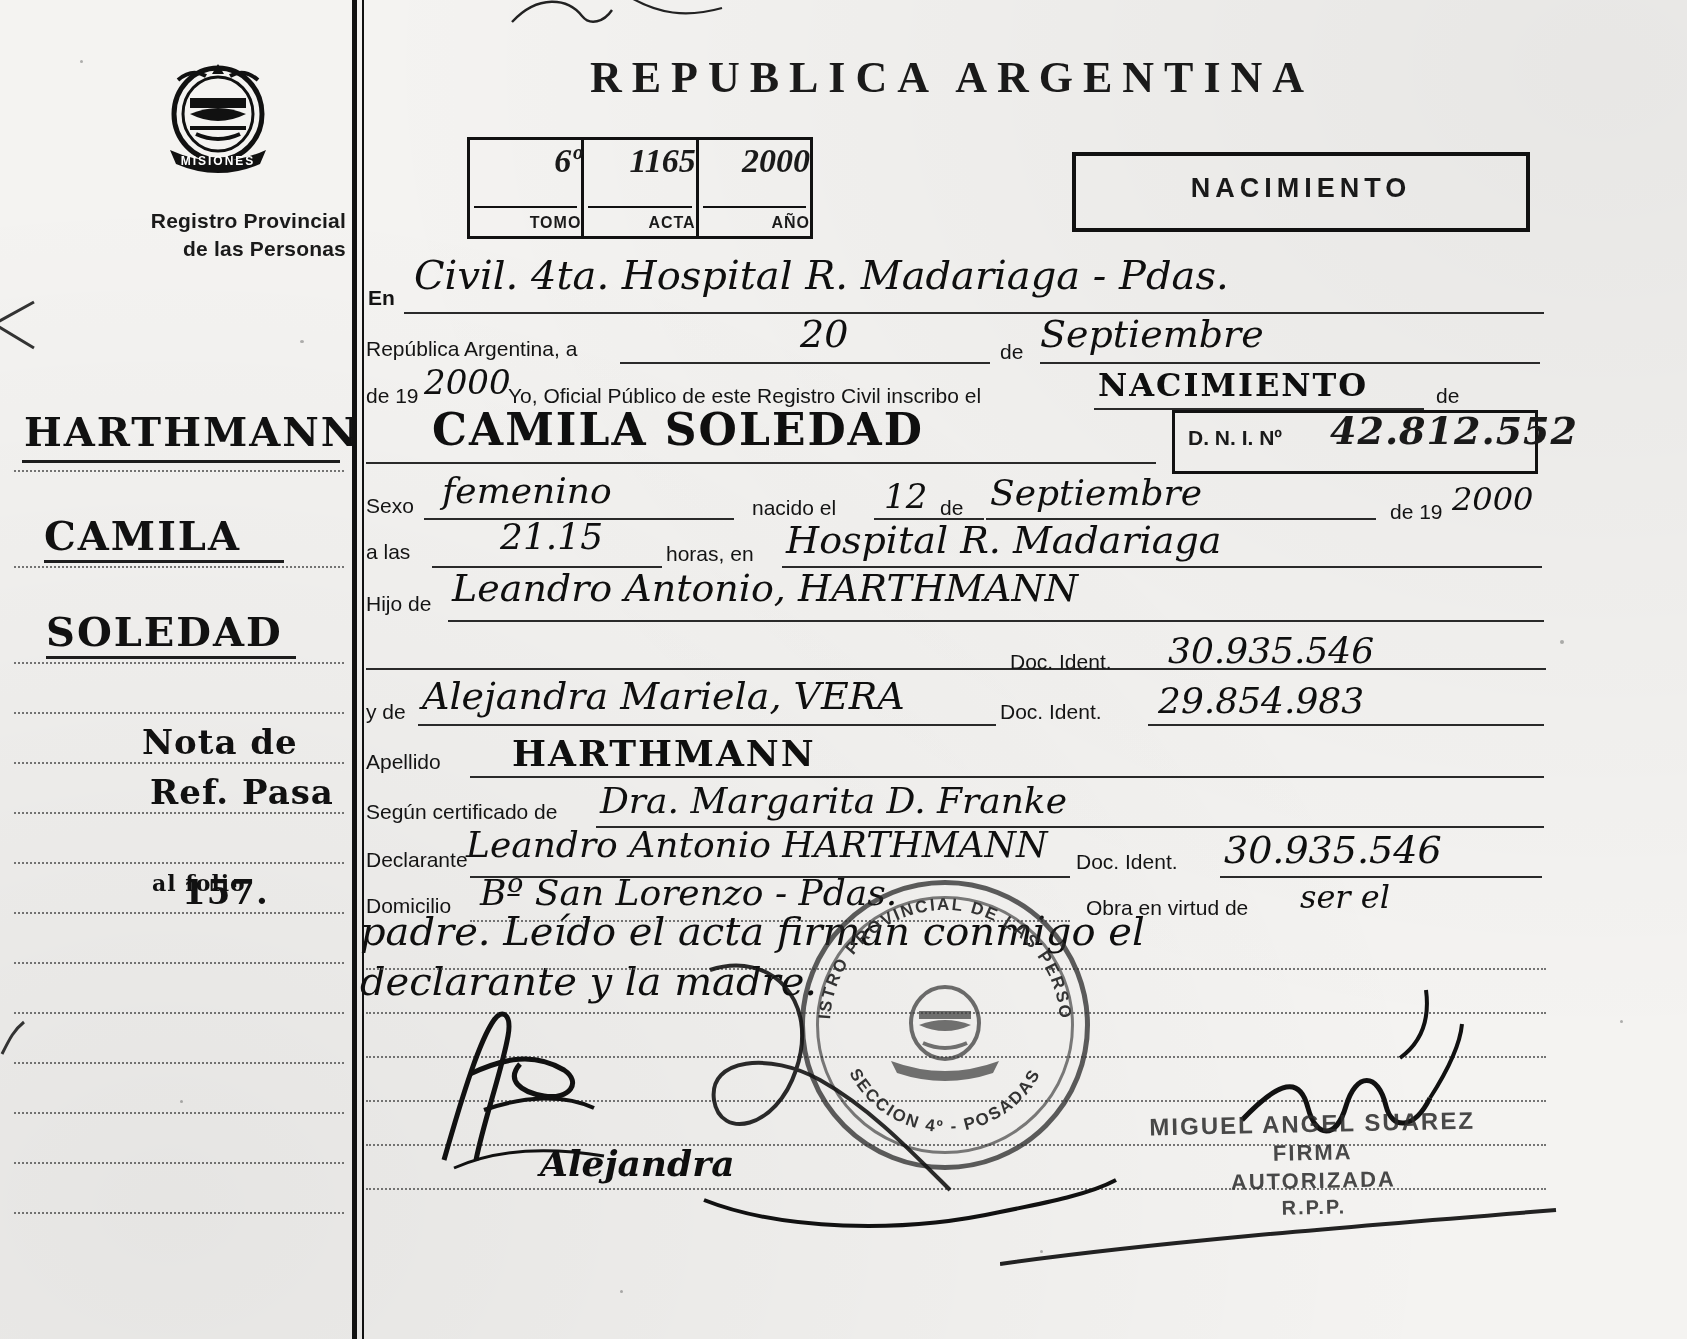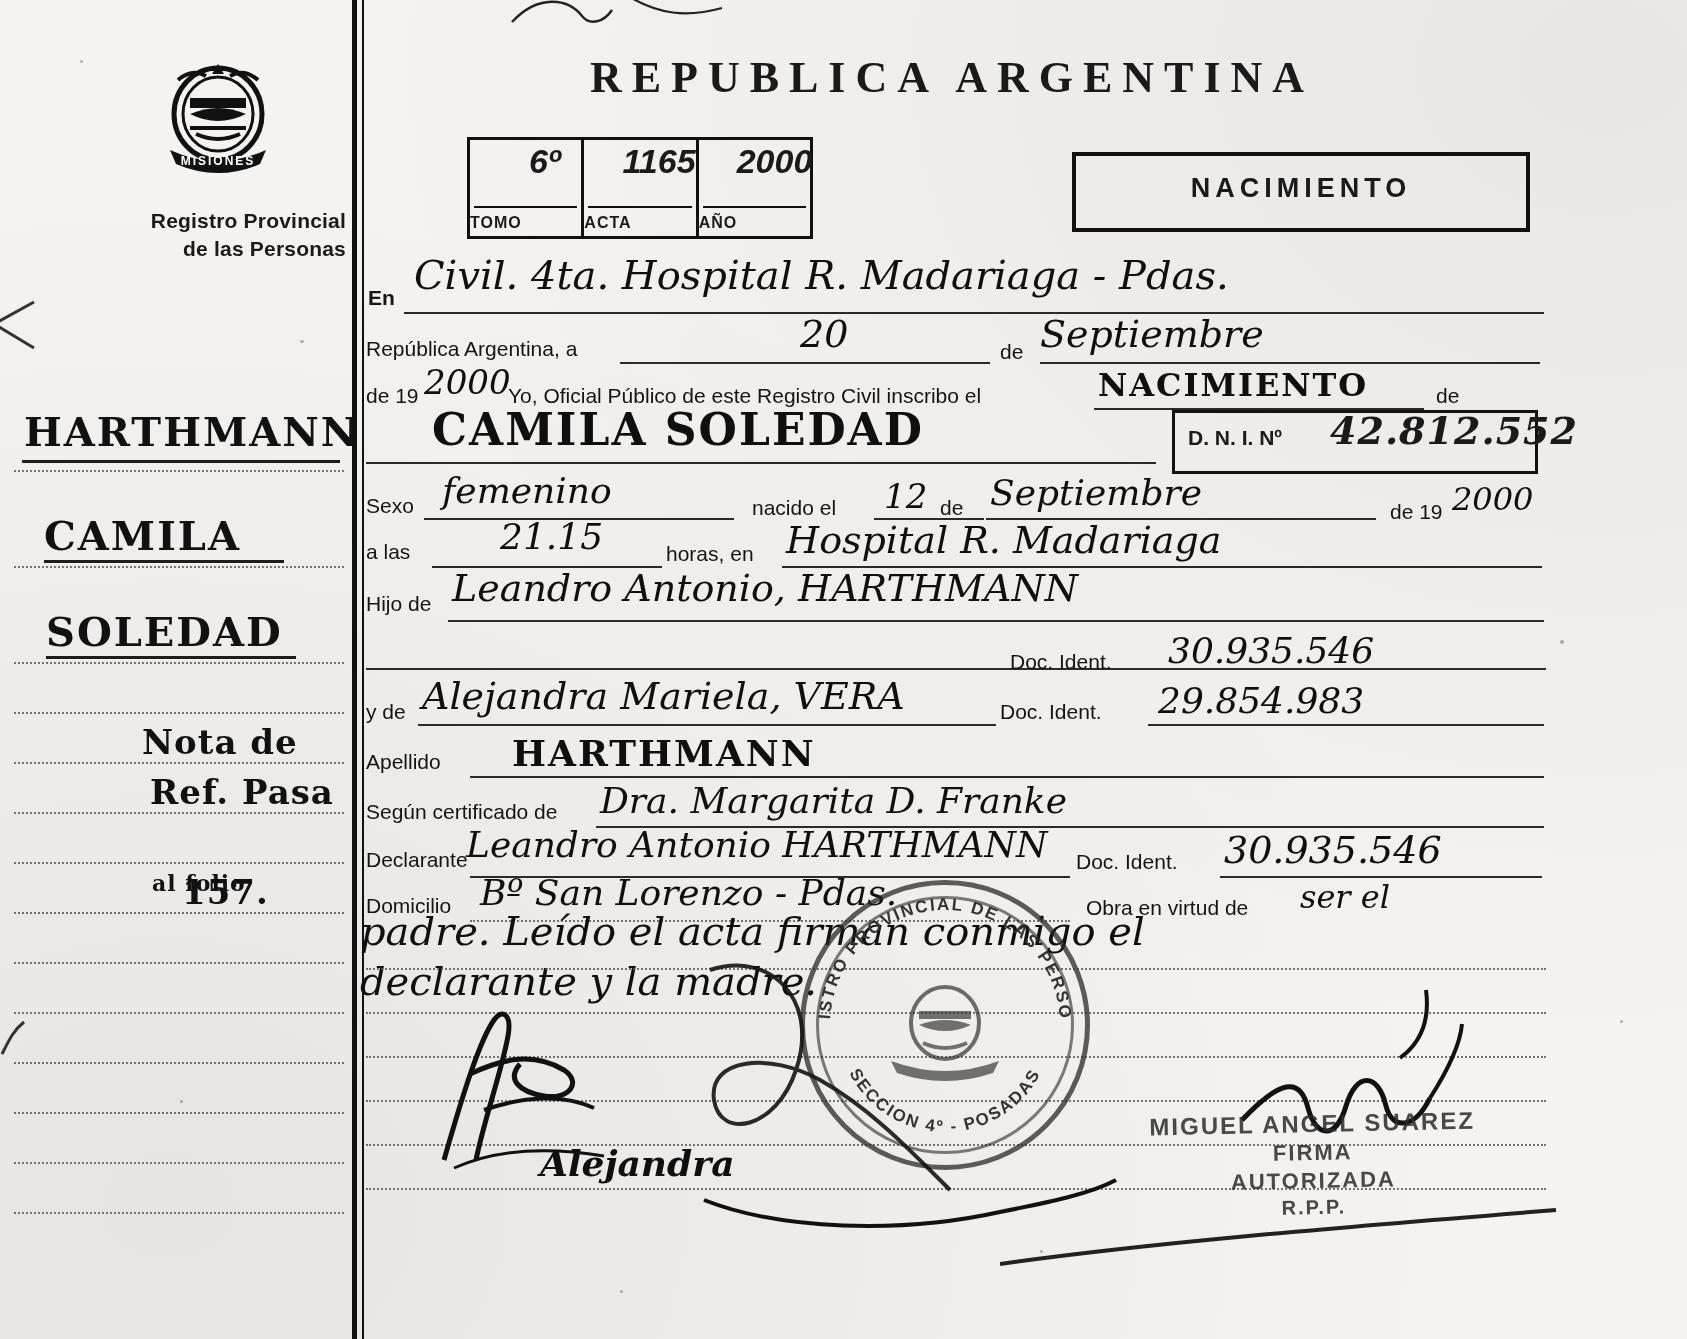--- a/index.html
+++ b/index.html
@@ -125,31 +125,31 @@
   }
   .tat-cell {
     flex: 1 1 0;
     position: relative;
     border-right: 3px solid #111;
   }
   .tat-cell:last-child { border-right: none; }
   .tat-val {
     position: absolute;
     left: 0; right: 0; top: 2px;
-    text-align: center;
-    font-family: Liberation Sans, sans-serif;
+    text-align: right;
+    font-family: Liberation Serif, serif;
     font-size: 34px;
     font-weight: 700;
     font-style: italic;
     margin-left: 38px;
   }
   .tat-lbl {
     position: absolute;
     left: 0; right: 0; bottom: 4px;
-    text-align: left;
+    text-align: right;
     font-size: 16px;
     font-weight: 700;
     letter-spacing: 1px;
   }
   .tat-sep {
     position: absolute;
     left: 4px; right: 4px; bottom: 28px;
     border-top: 2px solid #111;
   }
 

